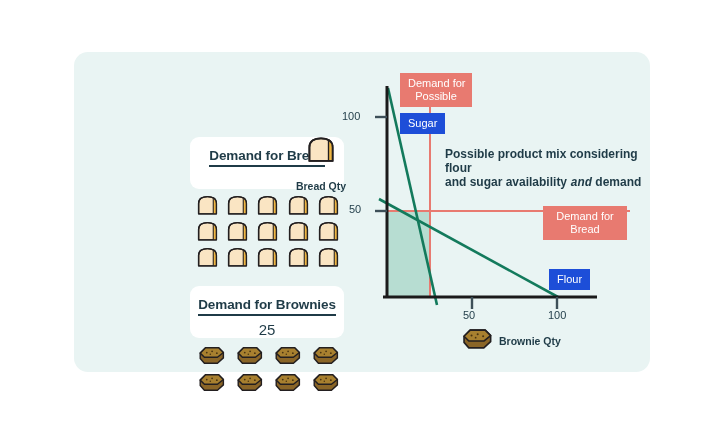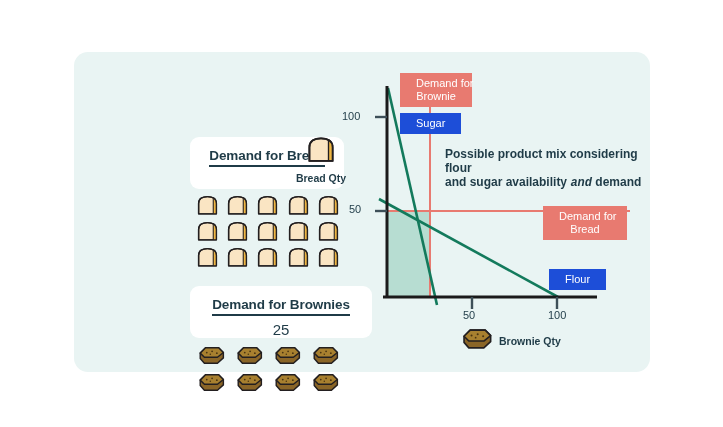--- a/index.html
+++ b/index.html
@@ -27,21 +27,21 @@
   
   .card {
     position: absolute;
     background: #ffffff;
     border-radius: 9px;
     box-sizing: border-box;
     text-align: center;
     padding-top: 9px;
   }
   #card-bread  { left: 116px; top: 85px;  width: 154px; height: 52px; }
-  #card-brownie{ left: 116px; top: 234px; width: 182px; height: 52px; }
+  #card-brownie{ left: 116px; top: 234px; width: 154px; height: 52px; }
 
   .card-title {
     font-size: 13.5px;
     font-weight: bold;
     color: #1f3b47;
     letter-spacing: -0.1px;
     display: inline-block;
     border-bottom: 2px solid #1f3b47;
     padding-bottom: 2px;
     line-height: 14px;
@@ -74,21 +74,21 @@
   #chart-svg { position: absolute; left: 0; top: 0; }
 
   .tag {
     position: absolute;
     color: #ffffff;
     font-size: 11px;
     line-height: 13px;
     font-weight: normal;
     text-align: center;
     box-sizing: border-box;
-    padding: 4px 16px;
+    padding: 4px 8px;
     white-space: nowrap;
   }
   .tag-red   { background: #e87a70; }
   .tag-green { background: #1d4ed8; }
 
   #tag-brownie-demand { left: 400px; top: 73px;  width: 72px; }
   #tag-sugar          { left: 400px; top: 113px; }
   #tag-bread-demand   { left: 543px; top: 206px; width: 84px; }
   #tag-flour          { left: 549px; top: 269px; }
 
@@ -123,21 +123,21 @@
     position: absolute;
     left: 462px; top: 328px;
     display: flex;
     align-items: center;
     gap: 7px;
   }
   .qty-label {
     font-size: 10.5px;
     font-weight: bold;
     color: #1f3b47;
-    margin-top: 4px;
+    margin-top: 12px;
     white-space: nowrap;
   }
 </style>
 </head>
 <body>
 
 <div id="panel">
 
   <div class="card" id="card-bread">
     <div class="card-title">Demand for Bread</div>
@@ -331,21 +331,21 @@
 
 </div>
 
 <div class="axis-label" id="ylab-100">100</div>
 <div class="axis-label" id="ylab-50">50</div>
 <div class="axis-label" id="xlab-50">50</div>
 <div class="axis-label" id="xlab-100">100</div>
 
 <div class="tag tag-red" id="tag-brownie-demand">
   <span>Demand for</span><br>
-  <span>Brownie</span>
+  <span>Possible</span>
 </div>
 
 <div class="tag tag-green" id="tag-sugar">Sugar</div>
 
 <div class="tag tag-red" id="tag-bread-demand">
   <span>Demand for</span><br>
   <span>Bread</span>
 </div>
 
 <div class="tag tag-green" id="tag-flour">Flour</div>

